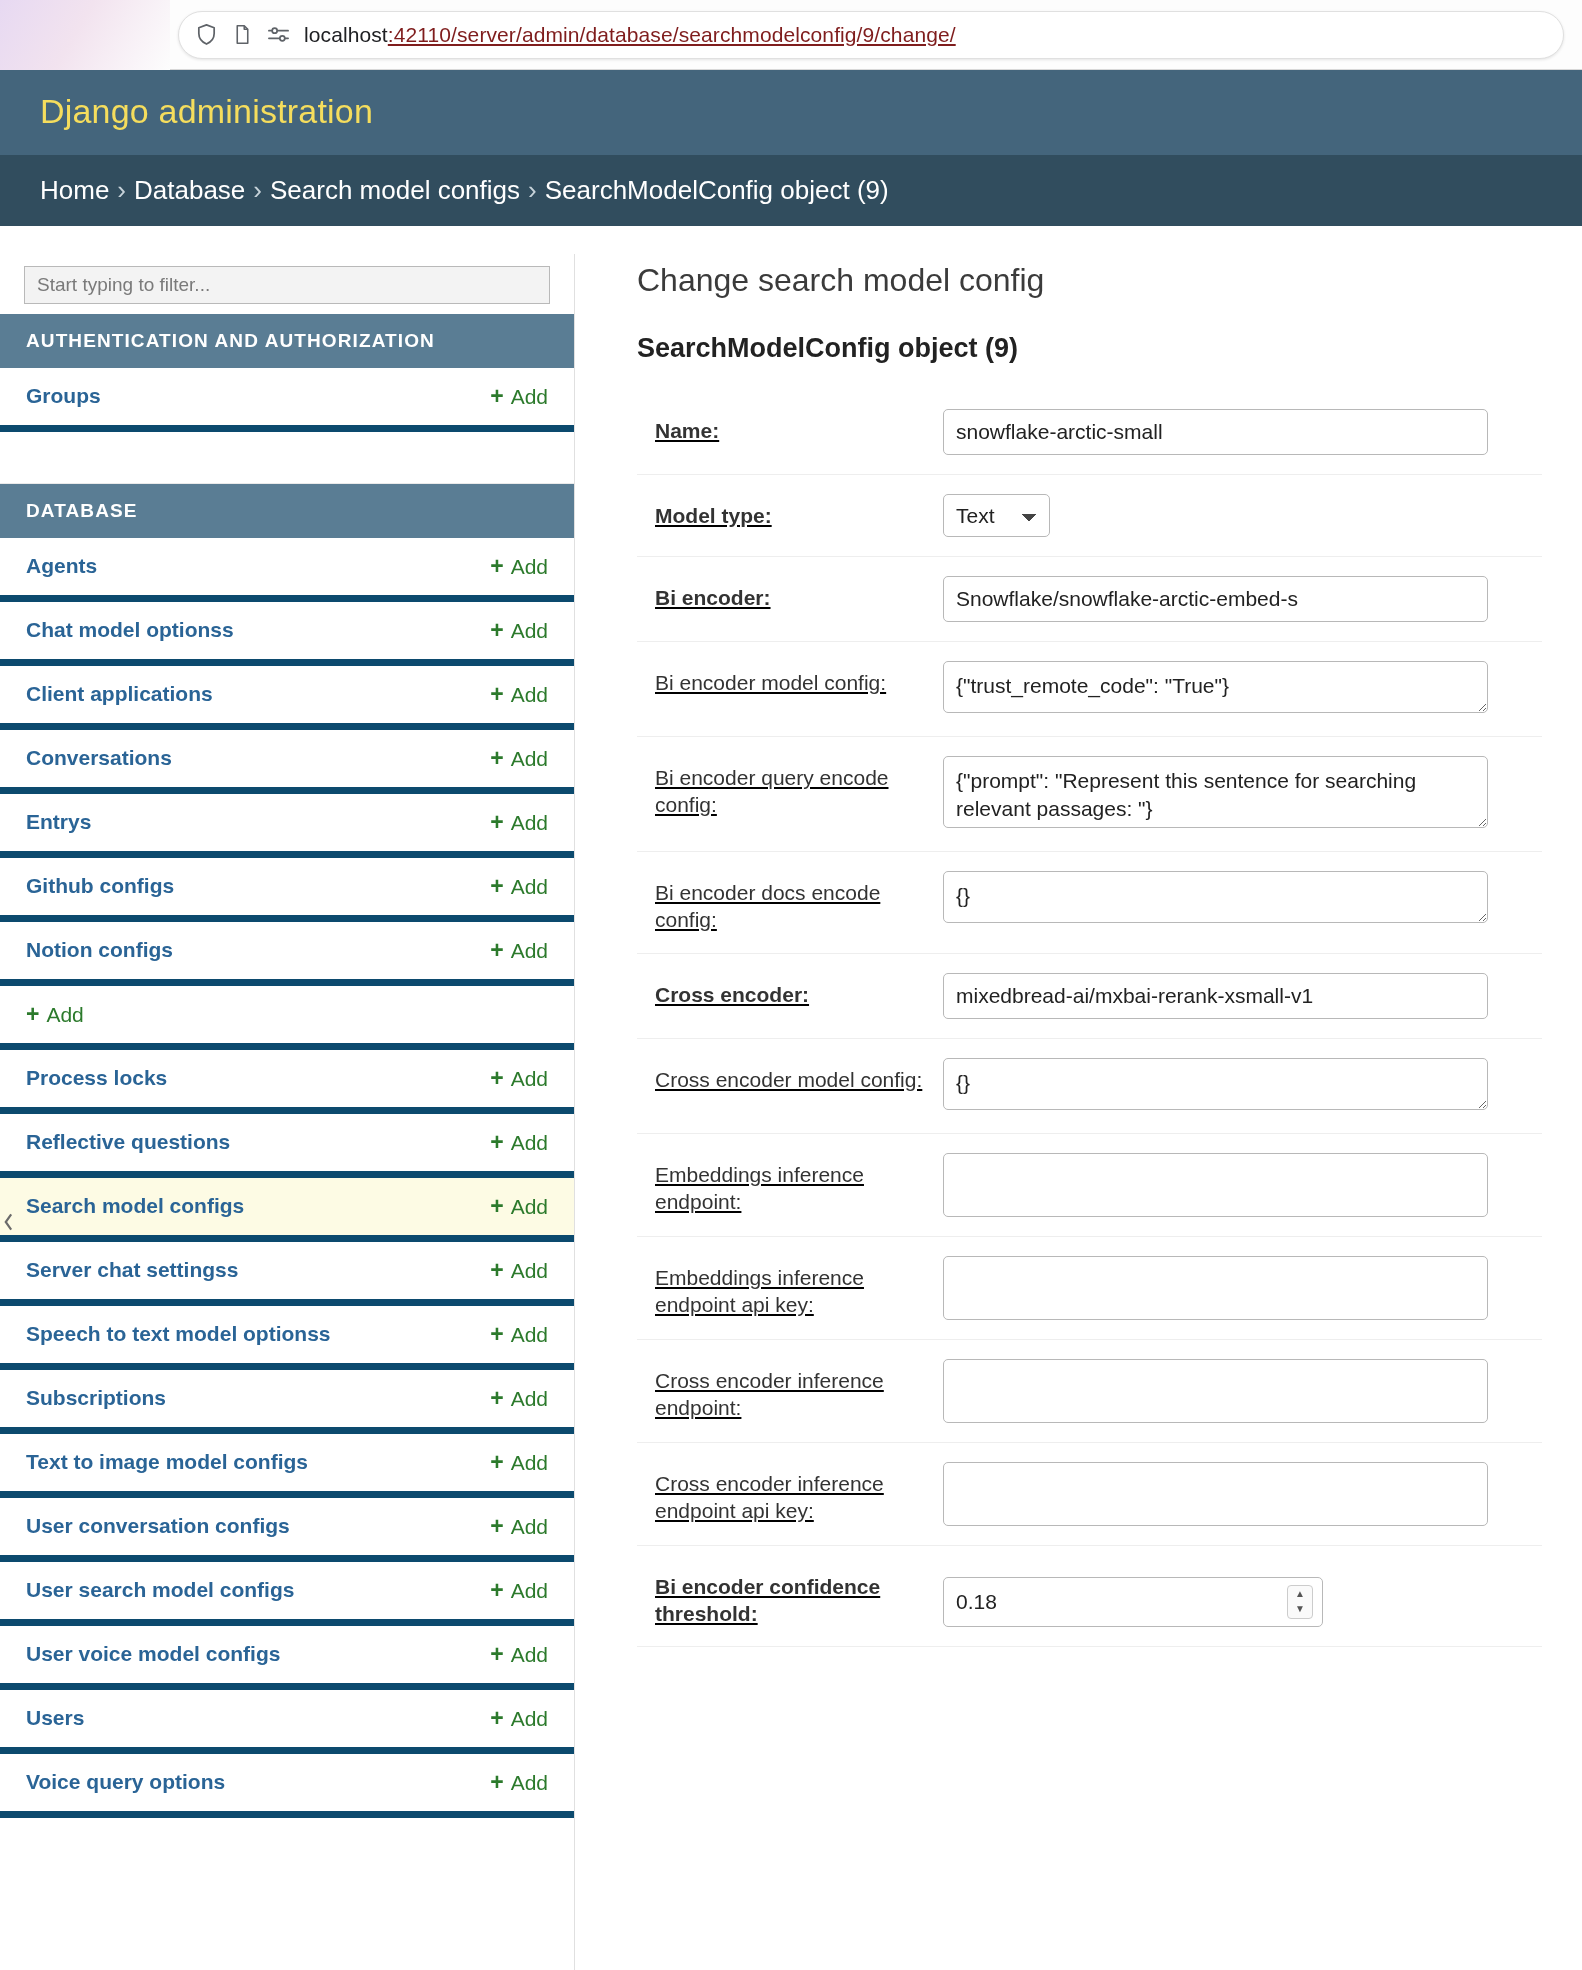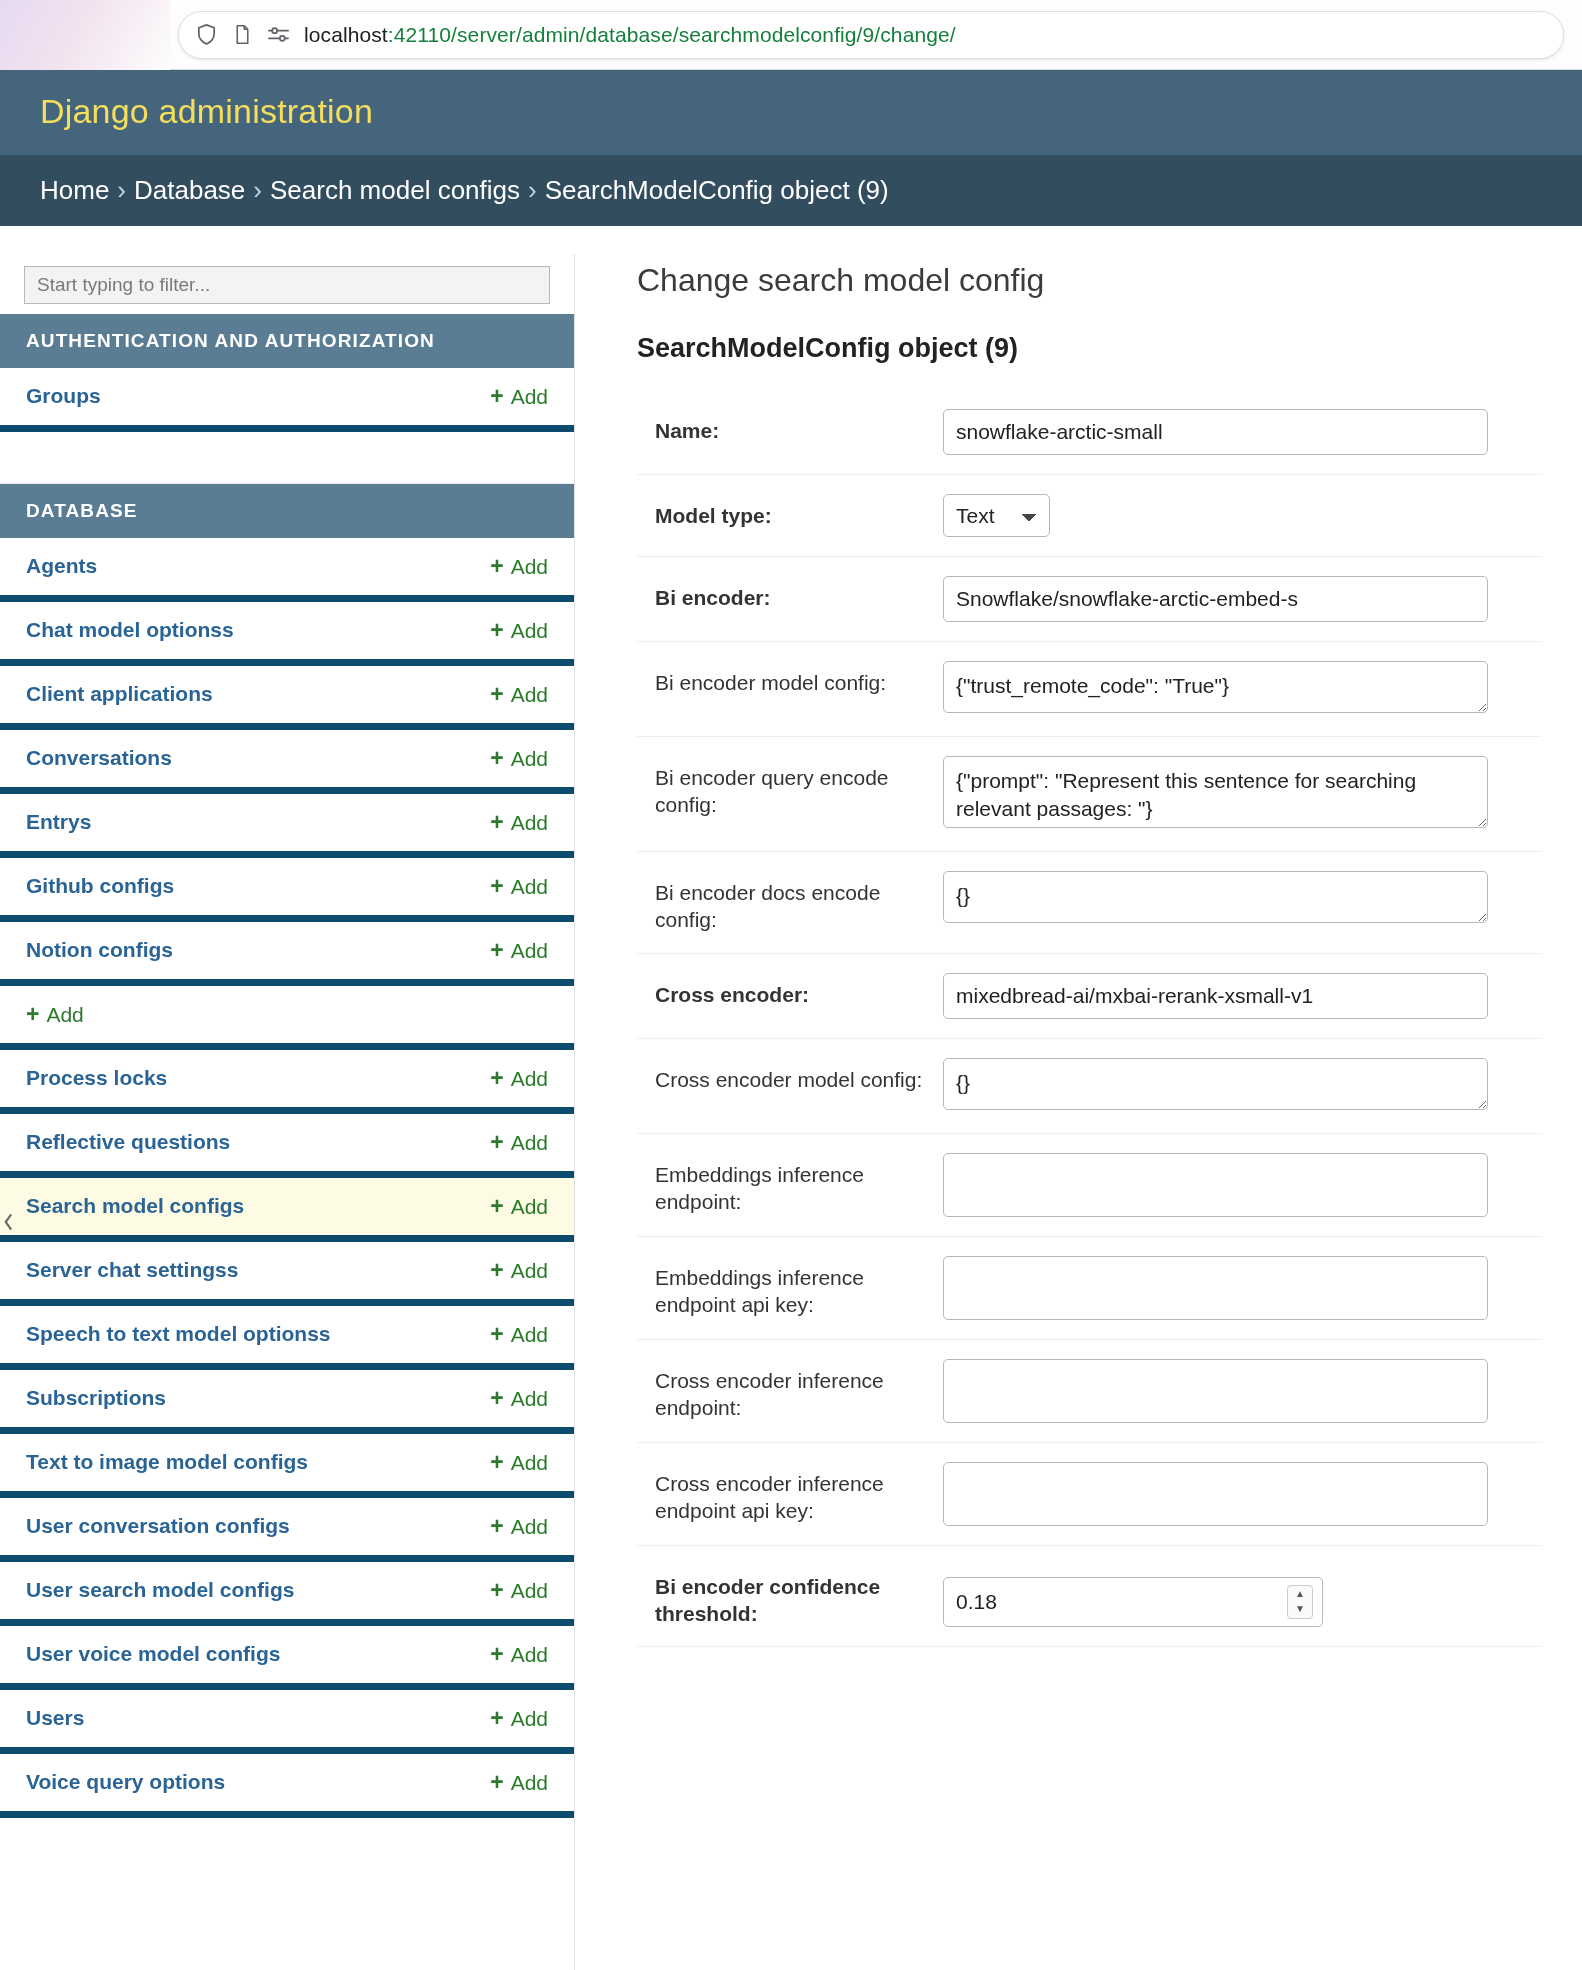--- a/index.html
+++ b/index.html
@@ -48,21 +48,21 @@
     display: flex; align-items: center;
   }
   .url-text {
     font-size: 21px;
     color: #202124;
     letter-spacing: 0.1px;
     white-space: nowrap;
     overflow: hidden;
   }
   .url-text .host { color: #202124; }
-  .url-text .path { color: #15803d; }
+  .url-text .path { color: #7f1d1d; text-decoration: underline; }
 
   
   .tint {
     position: absolute;
     left: 0; top: 0;
     width: 170px; height: 70px;
     background: linear-gradient(120deg, #e7d9f2 0%, #f2e3ef 45%, #fdfdfd 100%);
     pointer-events: none;
   }
 
@@ -178,20 +178,21 @@
     font-size: 27px;
     font-weight: bold;
     color: #222;
     margin: 0 0 26px 0;
   }
   .form-row {
     display: flex;
     align-items: flex-start;
     padding: 19px 0 19px 18px;
     border-bottom: 1px solid #eee;
+    text-decoration: underline;
   }
   .form-row .lbl {
     width: 288px;
     flex: 0 0 288px;
     font-size: 21px;
     color: #333;
     line-height: 1.3;
     padding-top: 8px;
   }
   .form-row .lbl.bold { font-weight: bold; }

